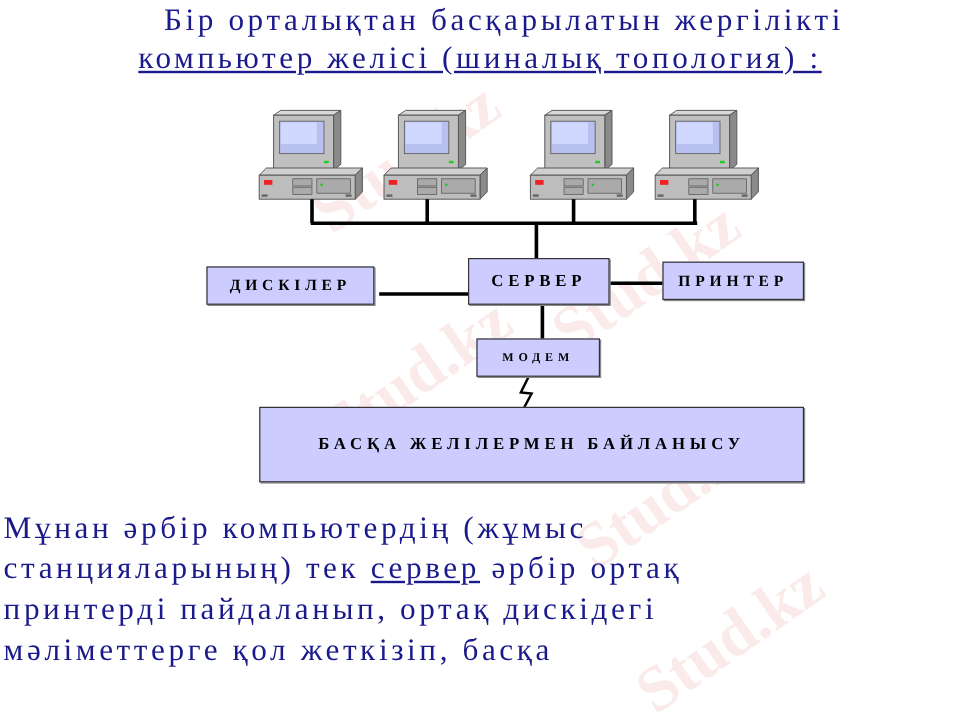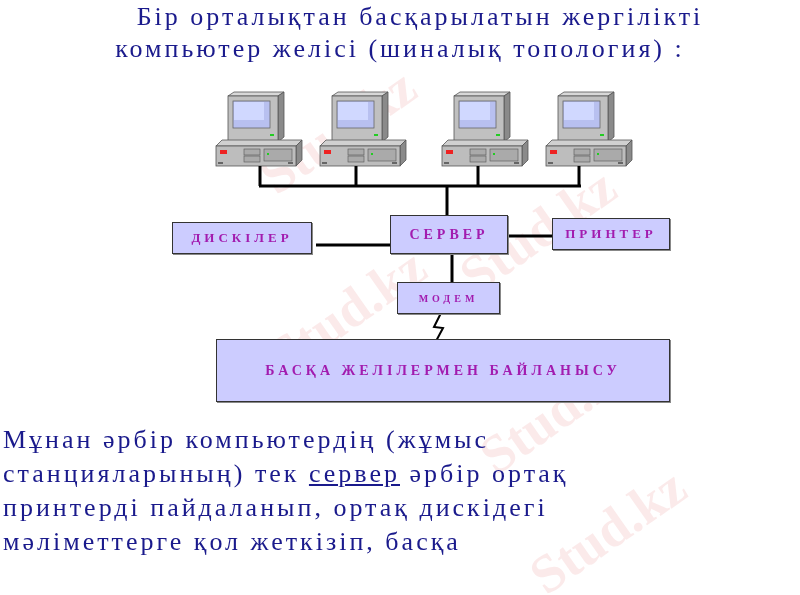--- a/index.html
+++ b/index.html
@@ -1,24 +1,24 @@
 <!DOCTYPE html>
 <html><head>
 <meta charset="utf-8">
 <style>
   html, body { margin:0; padding:0; }
   body { width:800px; height:595px; overflow:hidden; background:#ffffff; position:relative;
          font-family:"Liberation Serif", serif; }
   .title { position:absolute; left:0; width:800px; text-align:center; color:#1a1a8c;
            font-size:26px; letter-spacing:3px; white-space:nowrap; }
   .t1 { top:2px; left:20px; }
-  .t2 { top:34px; }
+  .t2 { top:34px;text-decoration:underline; }
   svg.diagram { position:absolute; left:0; top:0; }
   .box { position:absolute; background:#ccccff; border:1.5px solid #333;
-         box-shadow:1px 1px 0 #888; color:#a21caf; font-weight:bold;
+         box-shadow:1px 1px 0 #888; color:#000000; font-weight:bold;
          font-family:"Liberation Serif", serif; font-size:13px; letter-spacing:4px;
          display:flex; align-items:center; justify-content:center; text-align:center; }
   .body-text { position:absolute; left:3px; top:423px; width:800px; color:#1a1a8c;
                font-size:26px; letter-spacing:3px; line-height:34px; }
   .body-text .line { display:block; white-space:nowrap; }
   .body-text u { text-decoration:underline; }
   .wm { position:absolute; color:rgba(220,80,80,0.12); font-size:54px; font-weight:bold;
         transform:rotate(-35deg); font-family:"Liberation Serif", serif; pointer-events:none; }
 </style>
 </head>

